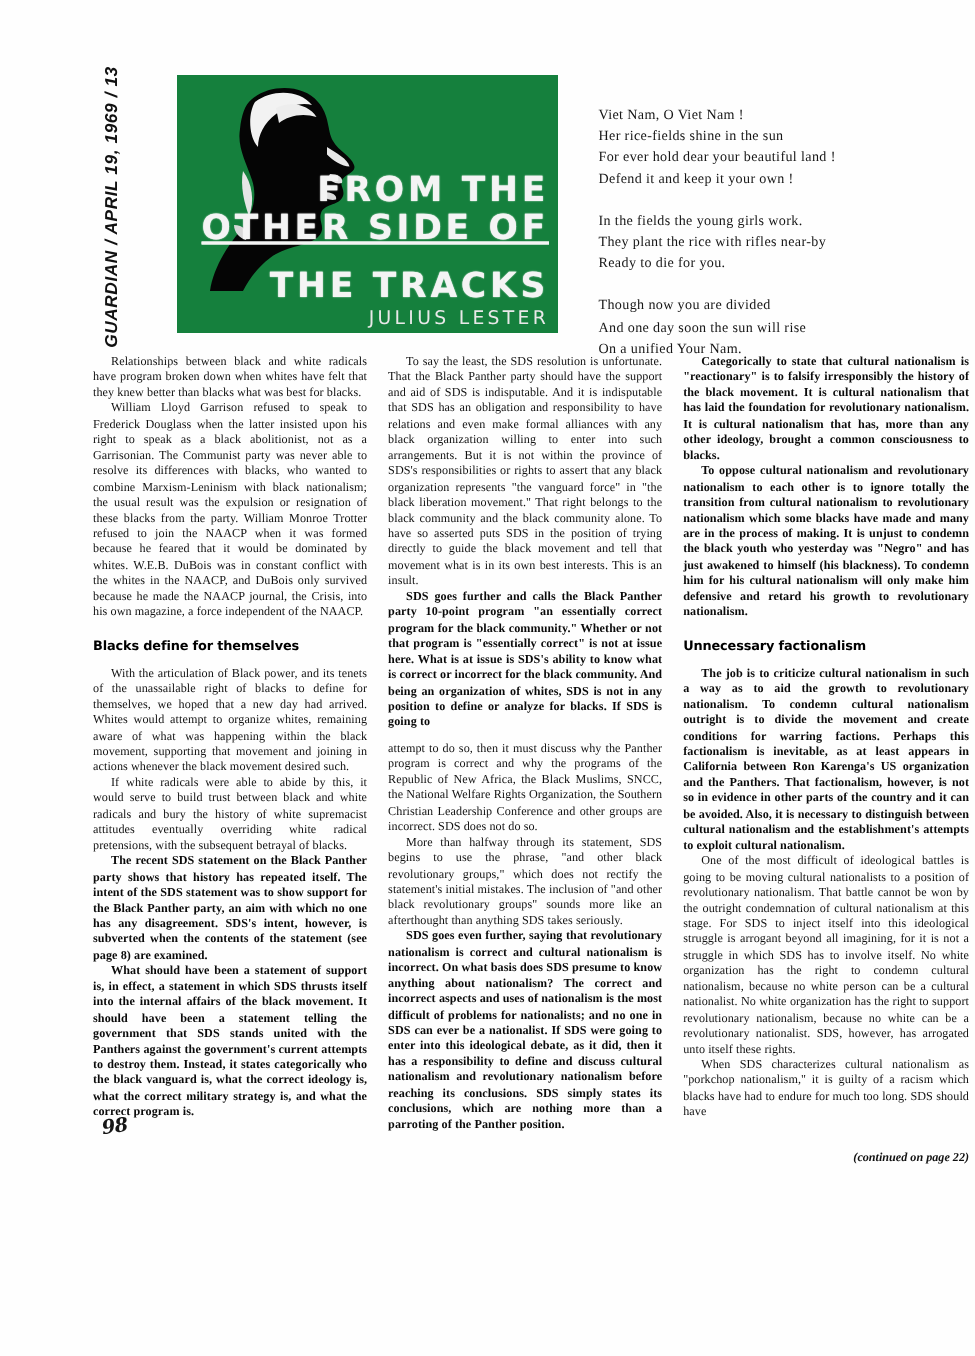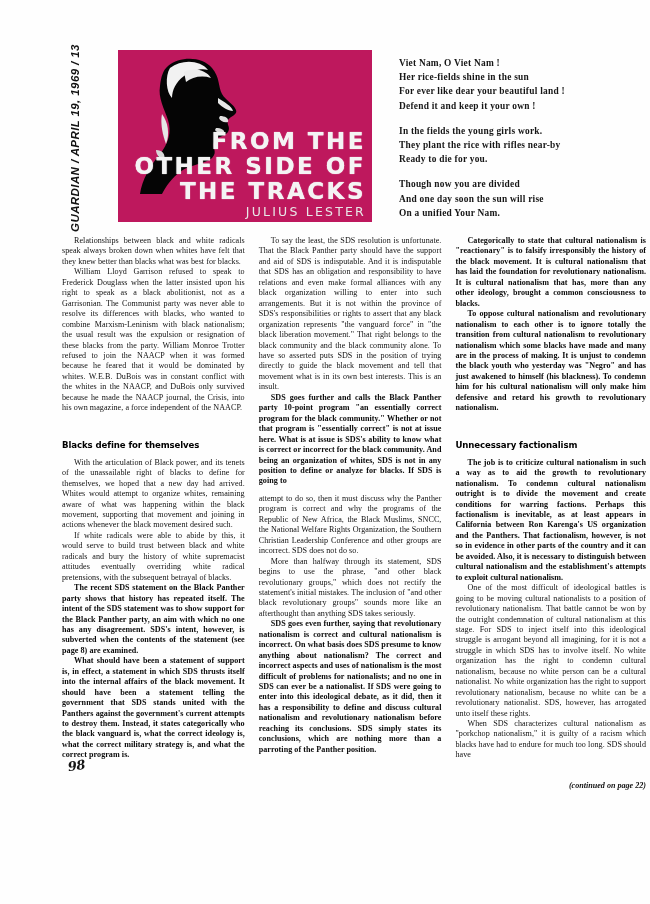--- a/index.html
+++ b/index.html
@@ -48,21 +48,21 @@
     color: #111;
   }
 
   
   .headline-block {
     position: absolute;
     left: 118px;
     top: 50px;
     width: 254px;
     height: 172px;
-    background: #be185d;
+    background: #15803d;
     overflow: hidden;
   }
   .portrait {
     position: absolute;
     left: 14px;
     top: 4px;
     width: 130px;
     height: 140px;
   }
   .headline-stack {
@@ -74,42 +74,42 @@
     color: #f4f4f4;
     line-height: 1.0;
   }
   .hl-1, .hl-2, .hl-3 {
     font-weight: bold;
     letter-spacing: 2.5px;
     display: block;
     text-shadow: 0 0 1px #ffffff;
   }
   .hl-1 { font-size: 23px; margin-bottom: 2px; }
-  .hl-2 { font-size: 23px; margin-bottom: 2px; }
+  .hl-2 { font-size: 23px; margin-bottom: 16px; text-decoration: underline; }
   .hl-3 { font-size: 23px; margin-bottom: 3px; }
   .hl-byline {
     display: block;
     font-size: 12.5px;
     letter-spacing: 2.2px;
     font-weight: normal;
     color: #e8e8e8;
   }
 
   
   .poem {
     position: absolute;
     left: 399px;
     top: 56px;
     width: 244px;
     font-family: "Liberation Serif", "DejaVu Serif", serif;
     font-size: 9.4px;
     line-height: 14.2px;
     color: #161616;
   }
-  .poem .stanza { margin: 0 0 11px 0; font-weight: bold; }
+  .poem .stanza { margin: 14px 0 11px 0; }
   .poem .line { display: block; white-space: nowrap; letter-spacing: 0.25px; }
 
   
   .columns {
     position: absolute;
     left: 62px;
     top: 236px;
     width: 584px;
     height: 600px;
     display: flex;
@@ -130,21 +130,21 @@
     text-indent: 12px;
     letter-spacing: 0.05px;
   }
   .col p.noindent { text-indent: 0; }
 
   .subhead {
     font-family: "DejaVu Sans", "Liberation Sans", sans-serif;
     font-weight: bold;
     font-size: 8.6px;
     line-height: 12px;
-    margin: 25px 0 7px 0;
+    margin: 11px 0 7px 0;
     text-align: left;
     letter-spacing: -0.1px;
     color: #000;
   }
 
   
   .ink-bold { font-weight: normal; }
   .ink-semi { font-weight: bold; color: #0a0a0a; }
 
   .jotted {
@@ -201,39 +201,39 @@
       <span class="hl-2">OTHER SIDE OF</span>
       <span class="hl-3">THE TRACKS</span>
       <span class="hl-byline">JULIUS LESTER</span>
     </span>
   </div>
 
   <div class="poem">
     <div class="stanza">
       <span class="line">Viet Nam, O Viet Nam !</span>
       <span class="line">Her rice-fields shine in the sun</span>
-      <span class="line">For ever like dear your beautiful land !</span>
+      <span class="line">For ever hold dear your beautiful land !</span>
       <span class="line">Defend it and keep it your own !</span>
     </div>
     <div class="stanza">
       <span class="line">In the fields the young girls work.</span>
       <span class="line">They plant the rice with rifles near-by</span>
       <span class="line">Ready to die for you.</span>
     </div>
     <div class="stanza">
       <span class="line">Though now you are divided</span>
       <span class="line">And one day soon the sun will rise</span>
       <span class="line">On a unified Your Nam.</span>
     </div>
   </div>
 
   <div class="columns">
 
     <div class="col">
-      <p>Relationships between black and white radicals speak always broken down when whites have felt that they knew better than blacks what was best for blacks.</p>
+      <p>Relationships between black and white radicals have program broken down when whites have felt that they knew better than blacks what was best for blacks.</p>
       <p>William Lloyd Garrison refused to speak to Frederick Douglass when the latter insisted upon his right to speak as a black abolitionist, not as a Garrisonian. The Communist party was never able to resolve its differences with blacks, who wanted to combine Marxism-Leninism with black nationalism; the usual result was the expulsion or resignation of these blacks from the party. William Monroe Trotter refused to join the NAACP when it was formed because he feared that it would be dominated by whites. W.E.B. DuBois was in constant conflict with the whites in the NAACP, and DuBois only survived because he made the NAACP journal, the Crisis, into his own magazine, a force independent of the NAACP.</p>
       <h2 class="subhead">Blacks define for themselves</h2>
       <p>With the articulation of Black power, and its tenets of the unassailable right of blacks to define for themselves, we hoped that a new day had arrived. Whites would attempt to organize whites, remaining aware of what was happening within the black movement, supporting that movement and joining in actions whenever the black movement desired such.</p>
       <p>If white radicals were able to abide by this, it would serve to build trust between black and white radicals and bury the history of white supremacist attitudes eventually overriding white radical pretensions, with the subsequent betrayal of blacks.</p>
       <p class="ink-semi">The recent SDS statement on the Black Panther party shows that history has repeated itself. The intent of the SDS statement was to show support for the Black Panther party, an aim with which no one has any disagreement. SDS's intent, however, is subverted when the contents of the statement (see page 8) are examined.</p>
       <p class="ink-semi">What should have been a statement of support is, in effect, a statement in which SDS thrusts itself into the internal affairs of the black movement. It should have been a statement telling the government that SDS stands united with the Panthers against the government's current attempts to destroy them. Instead, it states categorically who the black vanguard is, what the correct ideology is, what the correct military strategy is, and what the correct program is.</p>
       <span class="jotted">98</span>
     </div>
 
     <div class="col">

